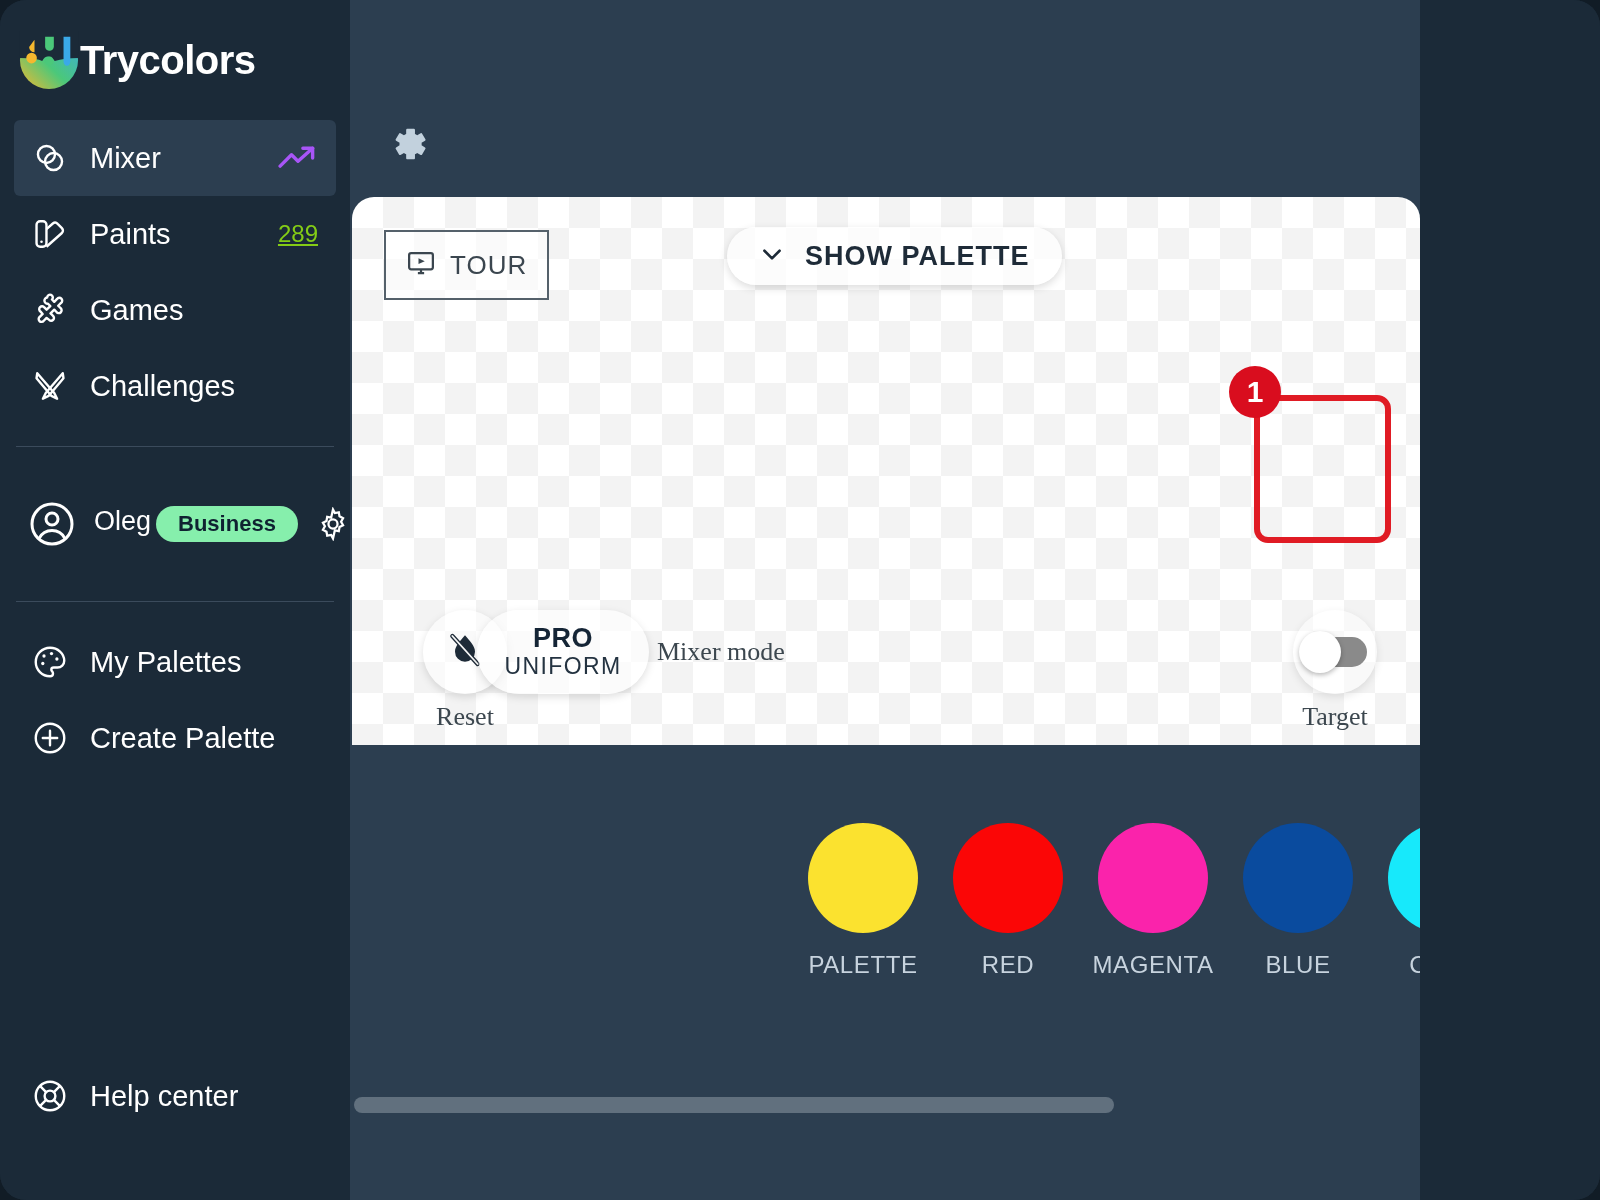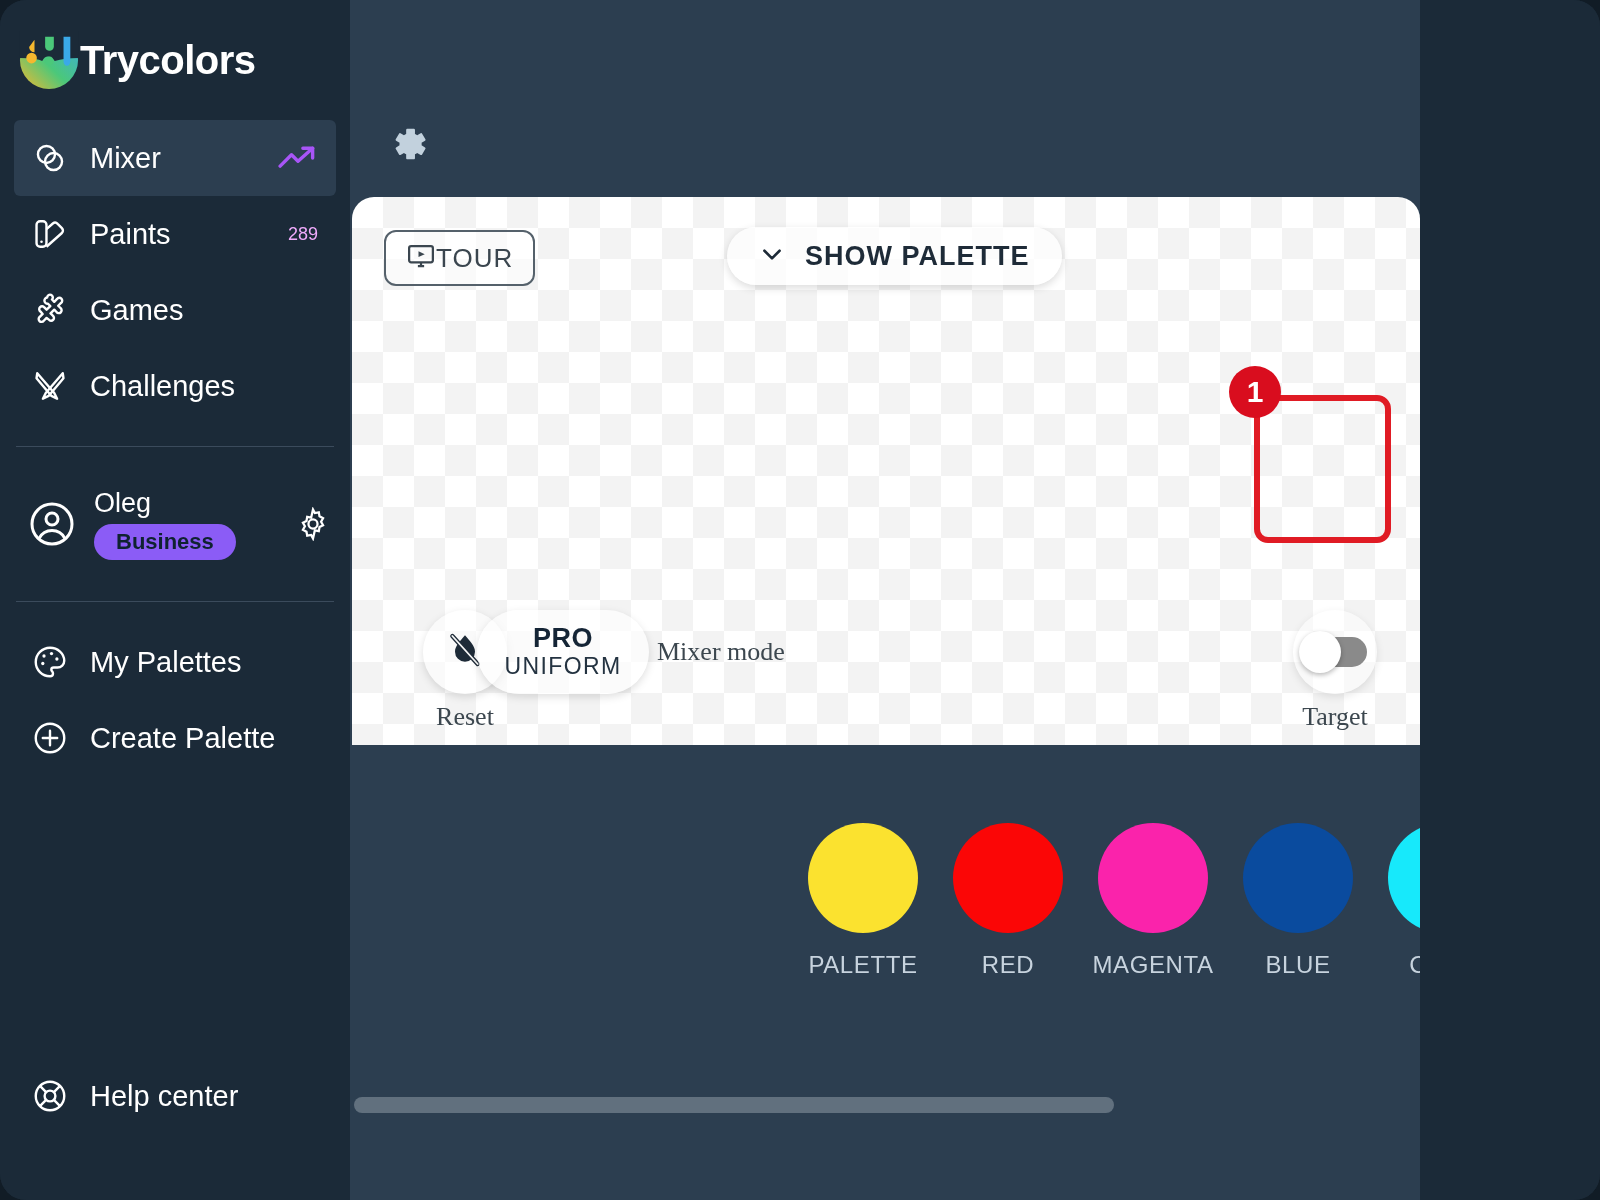--- a/index.html
+++ b/index.html
@@ -44,37 +44,37 @@
     display: flex; align-items: center;
     height: 76px;
     border-radius: 6px;
     padding: 0 18px 0 16px;
     gap: 20px;
     cursor: pointer;
   }
   .nav-item.active { background: #2c3e50; }
   .nav-ico { width: 40px; height: 40px; flex: 0 0 40px; display: flex; align-items: center; justify-content: center; }
   .nav-label { color: #fff; font-size: 29px; font-weight: 400; flex: 1; }
-  .nav-count { color: #f0abfc; font-size: 18px; }
+  .nav-count { color: #84cc16; font-size: 24px; text-decoration: underline; }
   .nav-trend { width: 40px; height: 26px; }
 
   .divider {
     height: 1px; background: #3b4b5c; margin: 22px 2px;
   }
 
   .account {
     display: flex; align-items: center; gap: 18px;
     height: 110px; padding: 0 6px 0 14px;
   }
   .acct-ico { width: 48px; height: 48px; flex: 0 0 48px; }
-  .acct-mid { flex: 1; display: flex; flex-direction: column; gap: 5px; }
+  .acct-mid { flex: 1; display: flex; flex-direction: row; gap: 5px; }
   .acct-name { color: #fff; font-size: 27px; }
   .acct-badge {
     align-self: flex-start;
-    background: #8b5cf6; color: #0f2231;
+    background: #86efac; color: #0f2231;
     font-size: 22px; font-weight: 700;
     border-radius: 999px;
     padding: 5px 22px;
   }
   .acct-gear { width: 34px; height: 34px; flex: 0 0 34px; cursor: pointer; }
 
   .help-row {
     position: absolute; left: 14px; bottom: 66px; width: 322px;
   }
 
@@ -95,23 +95,23 @@
     background-color: #ffffff;
     background-image:
       linear-gradient(45deg, #f3f3f3 25%, transparent 25%, transparent 75%, #f3f3f3 75%, #f3f3f3),
       linear-gradient(45deg, #f3f3f3 25%, transparent 25%, transparent 75%, #f3f3f3 75%, #f3f3f3);
     background-size: 62px 62px;
     background-position: 0 0, 31px 31px;
   }
 
   .tour-btn {
     position: absolute; left: 32px; top: 33px;
-    height: 56px; padding: 0 20px;
-    display: flex; align-items: center; 
-    border: 2px solid #55616b; border-radius: 12px;
+    height: 70px; padding: 0 20px;
+    display: flex; align-items: center; gap: 14px;
+    border: 2px solid #55616b; border-radius: 0;
     background: rgba(255,255,255,0.55);
     cursor: pointer;
   }
   .tour-label { color: #3b464f; font-size: 26px; font-weight: 500; letter-spacing: 1px; }
 
   .show-palette-btn {
     position: absolute; left: 375px; top: 30px;
     height: 58px; padding: 0 32px;
     display: flex; align-items: center; gap: 20px;
     border-radius: 999px;

